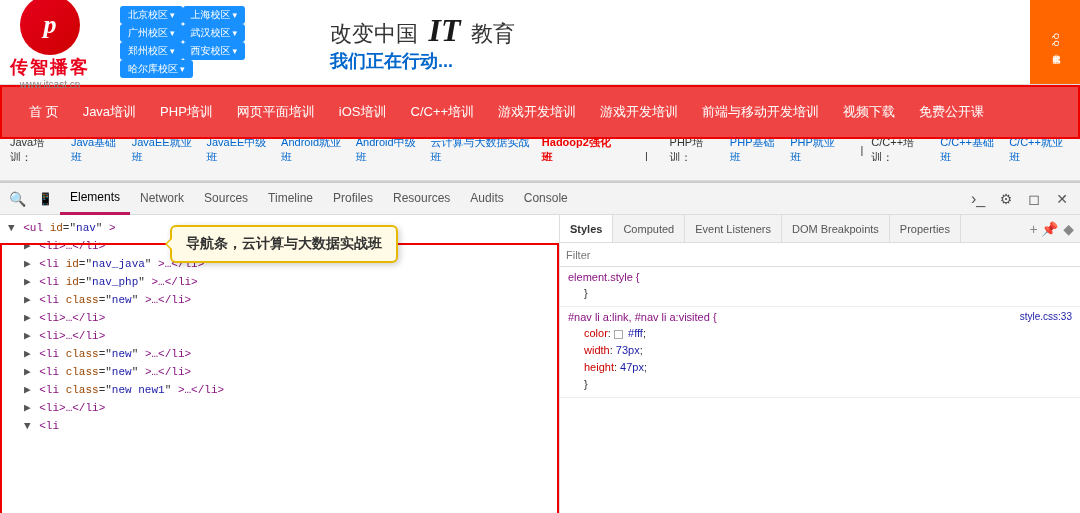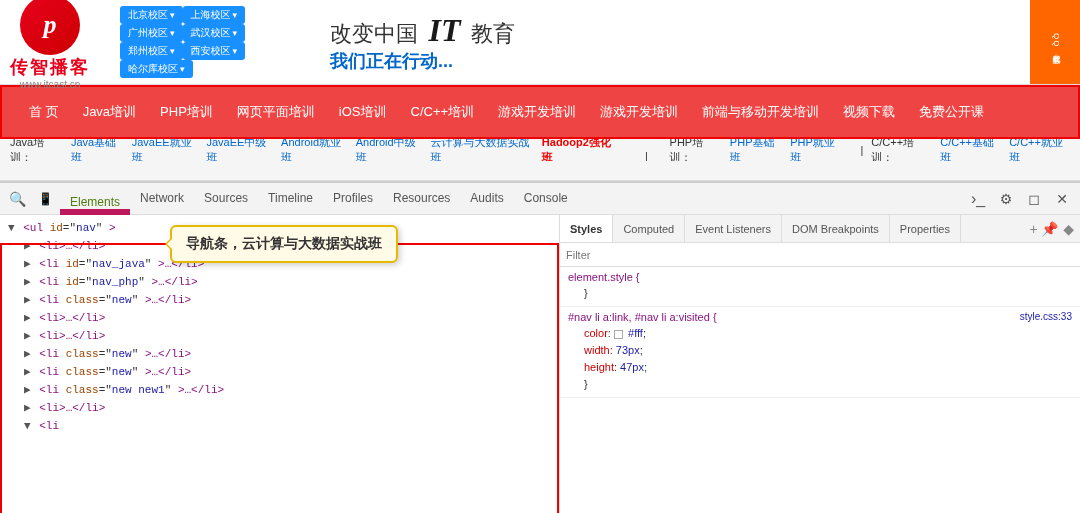--- a/index.html
+++ b/index.html
@@ -179,23 +179,22 @@
       padding: 0 10px;
       height: 32px;
       display: flex; align-items: center;
       font-size: 12px;
       color: #555;
       cursor: pointer;
       border-bottom: 2px solid transparent;
       white-space: nowrap;
     }
     .devtools-tab.active {
-      color: #4d7c0f;
-      border-bottom: 6px solid #be185d;
-      align-items: flex-end;
+      color: #000000;
+      border-bottom: 3px solid #be185d;
     }
     .devtools-spacer { flex: 1; }
     .devtools-action-btn {
       width: 28px; height: 28px;
       border: none; background: none;
       cursor: pointer;
       display: flex; align-items: center; justify-content: center;
       font-size: 14px; color: #555;
     }
 

